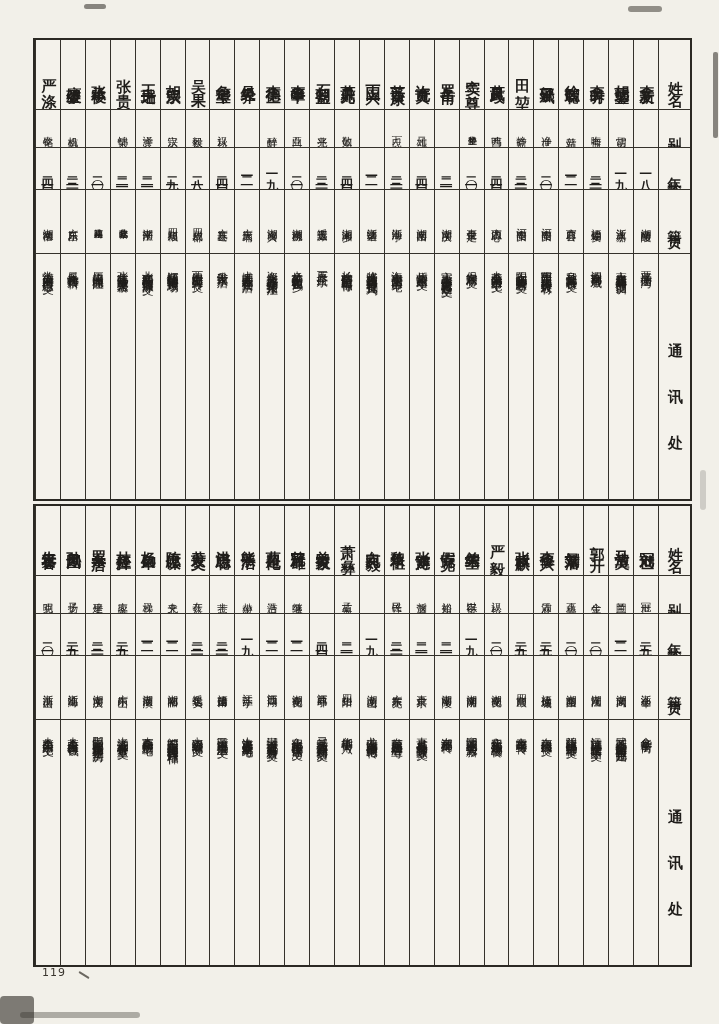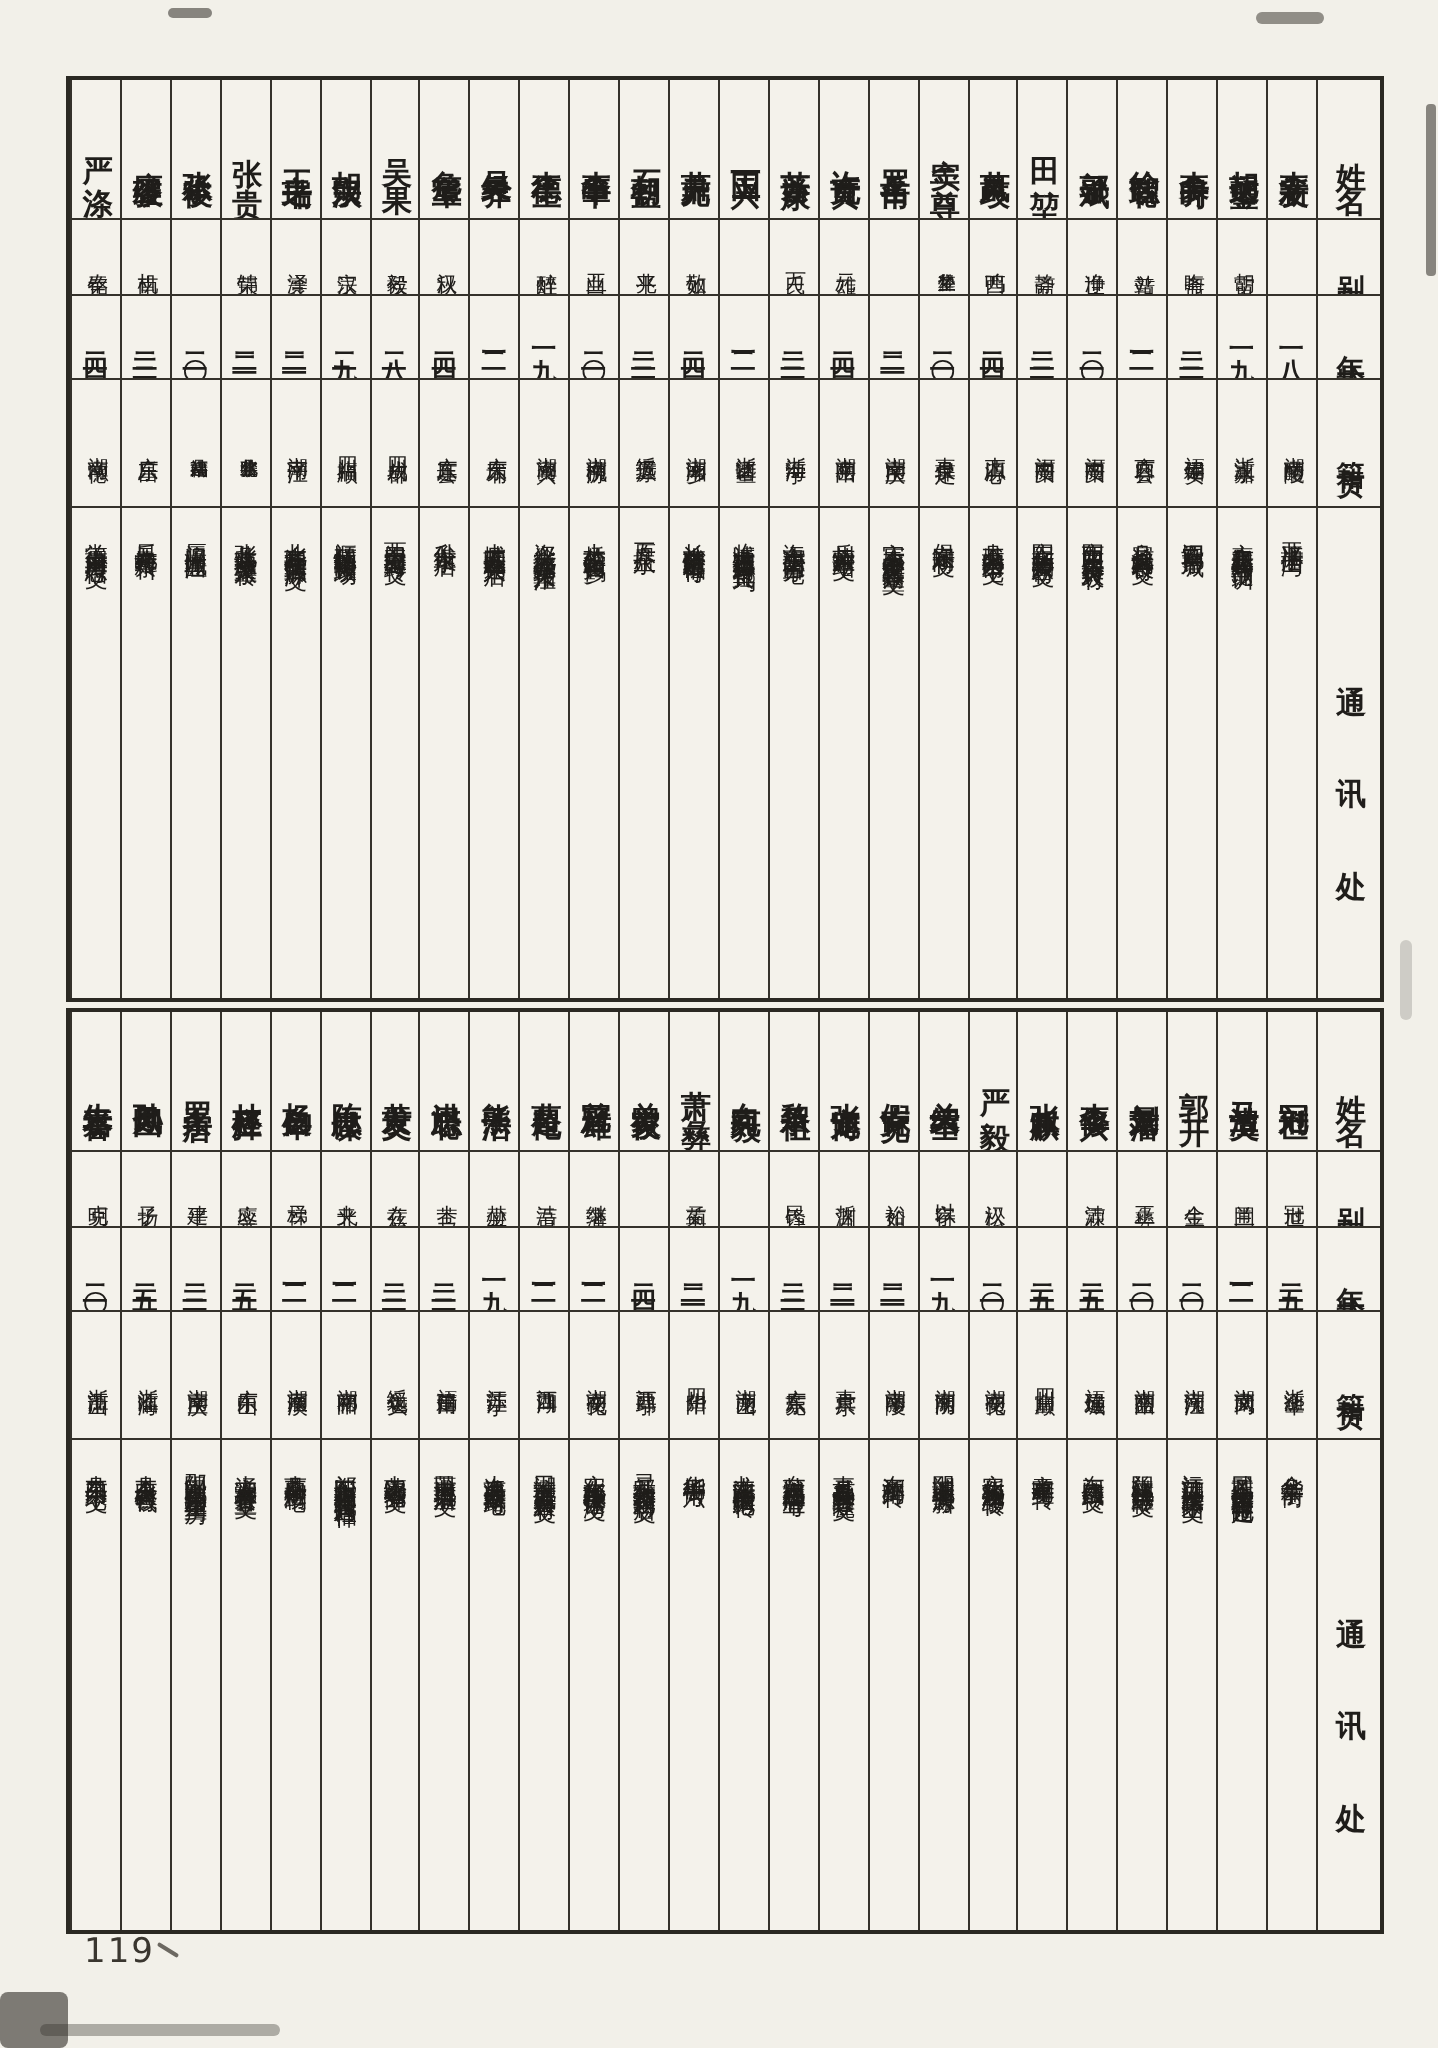--- a/index.html
+++ b/index.html
@@ -41,21 +41,21 @@
   .tiny{font-size:9px;letter-spacing:0;}
   .addr{font-size:11.5px;justify-content:flex-start;padding-top:8px;letter-spacing:1px;}
   .hcell{
     font-weight:700;background:#f4f2eb;
   }
   .h1{font-size:15px;letter-spacing:12px;padding-top:12px;}
   .h2,.h3,.h4{font-size:14px;letter-spacing:5px;padding-top:5px;}
   .h5{font-size:15px;letter-spacing:46px;padding-top:46px;}
   .pageno{
     position:absolute;left:42px;top:966px;
-    font-size:17px;color:#3a362f;letter-spacing:1px;text-align:right;
+    font-size:11px;color:#3a362f;letter-spacing:1px;text-align:right;
   }
   .pageno-mark{
     position:absolute;left:78px;top:974px;width:12px;height:2px;
     background:#4a463e;transform:rotate(32deg);border-radius:2px;opacity:.8;
   }
   .artifact{position:absolute;background:#2f2c26;pointer-events:none;}
   .a1{left:84px;top:4px;width:22px;height:5px;opacity:.55;border-radius:3px;}
   .a2{left:628px;top:6px;width:34px;height:6px;opacity:.5;border-radius:3px;}
   .a3{left:713px;top:52px;width:5px;height:86px;opacity:.55;border-radius:2px;}
   .a4{left:0px;top:996px;width:34px;height:28px;opacity:.6;border-radius:4px;}

